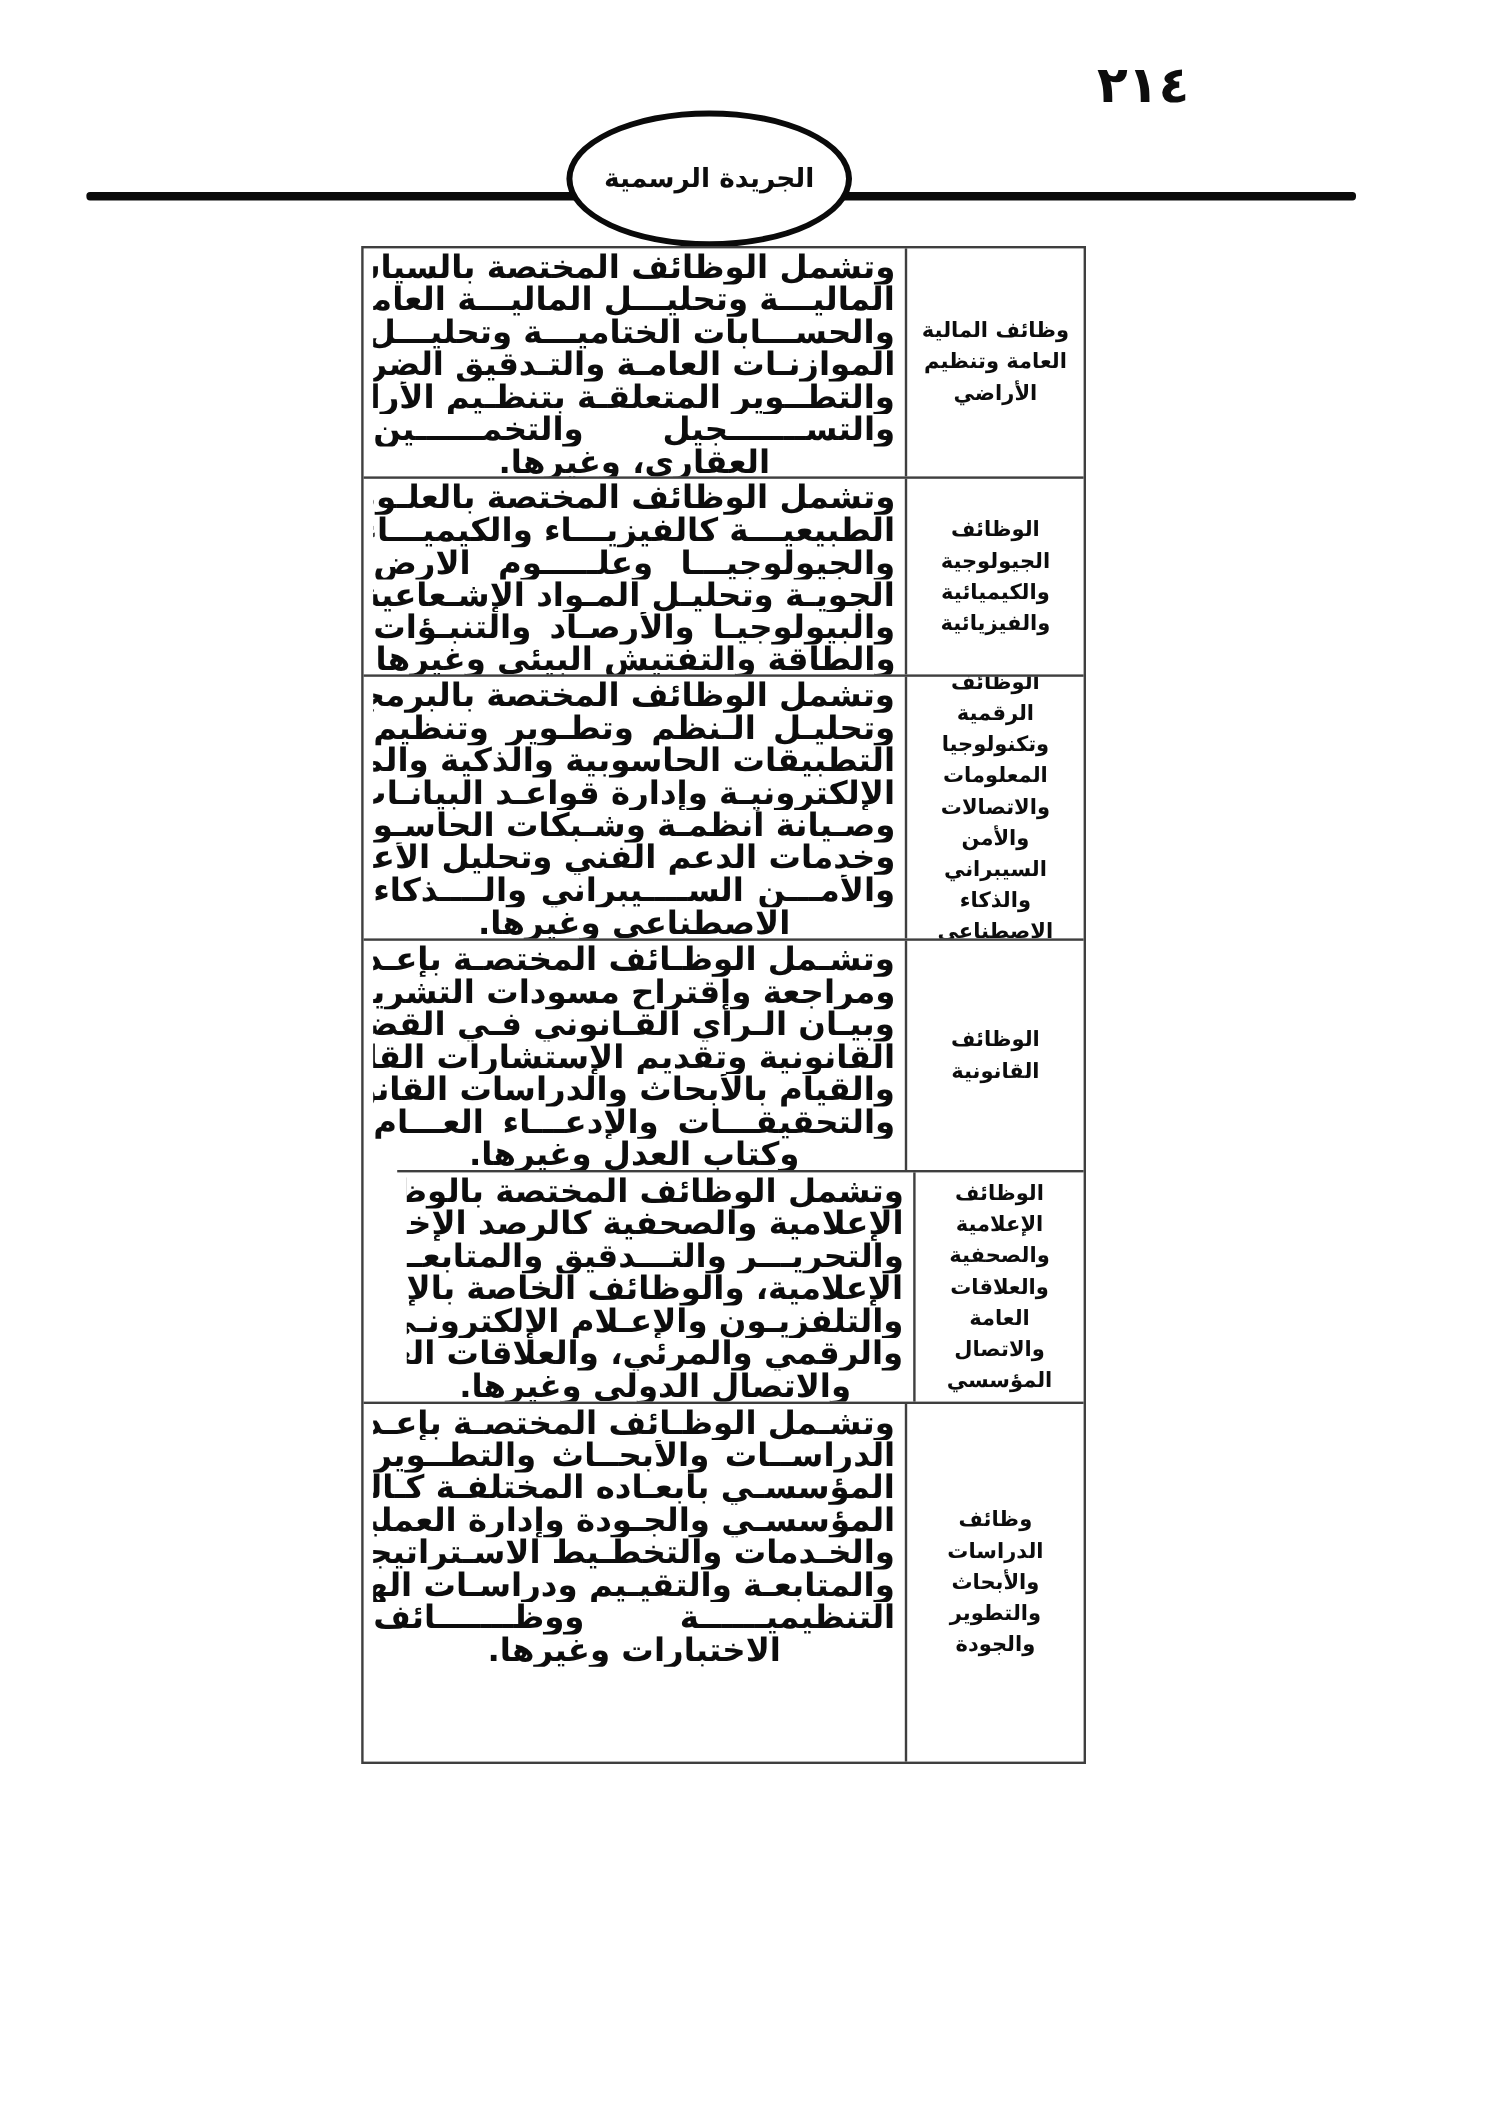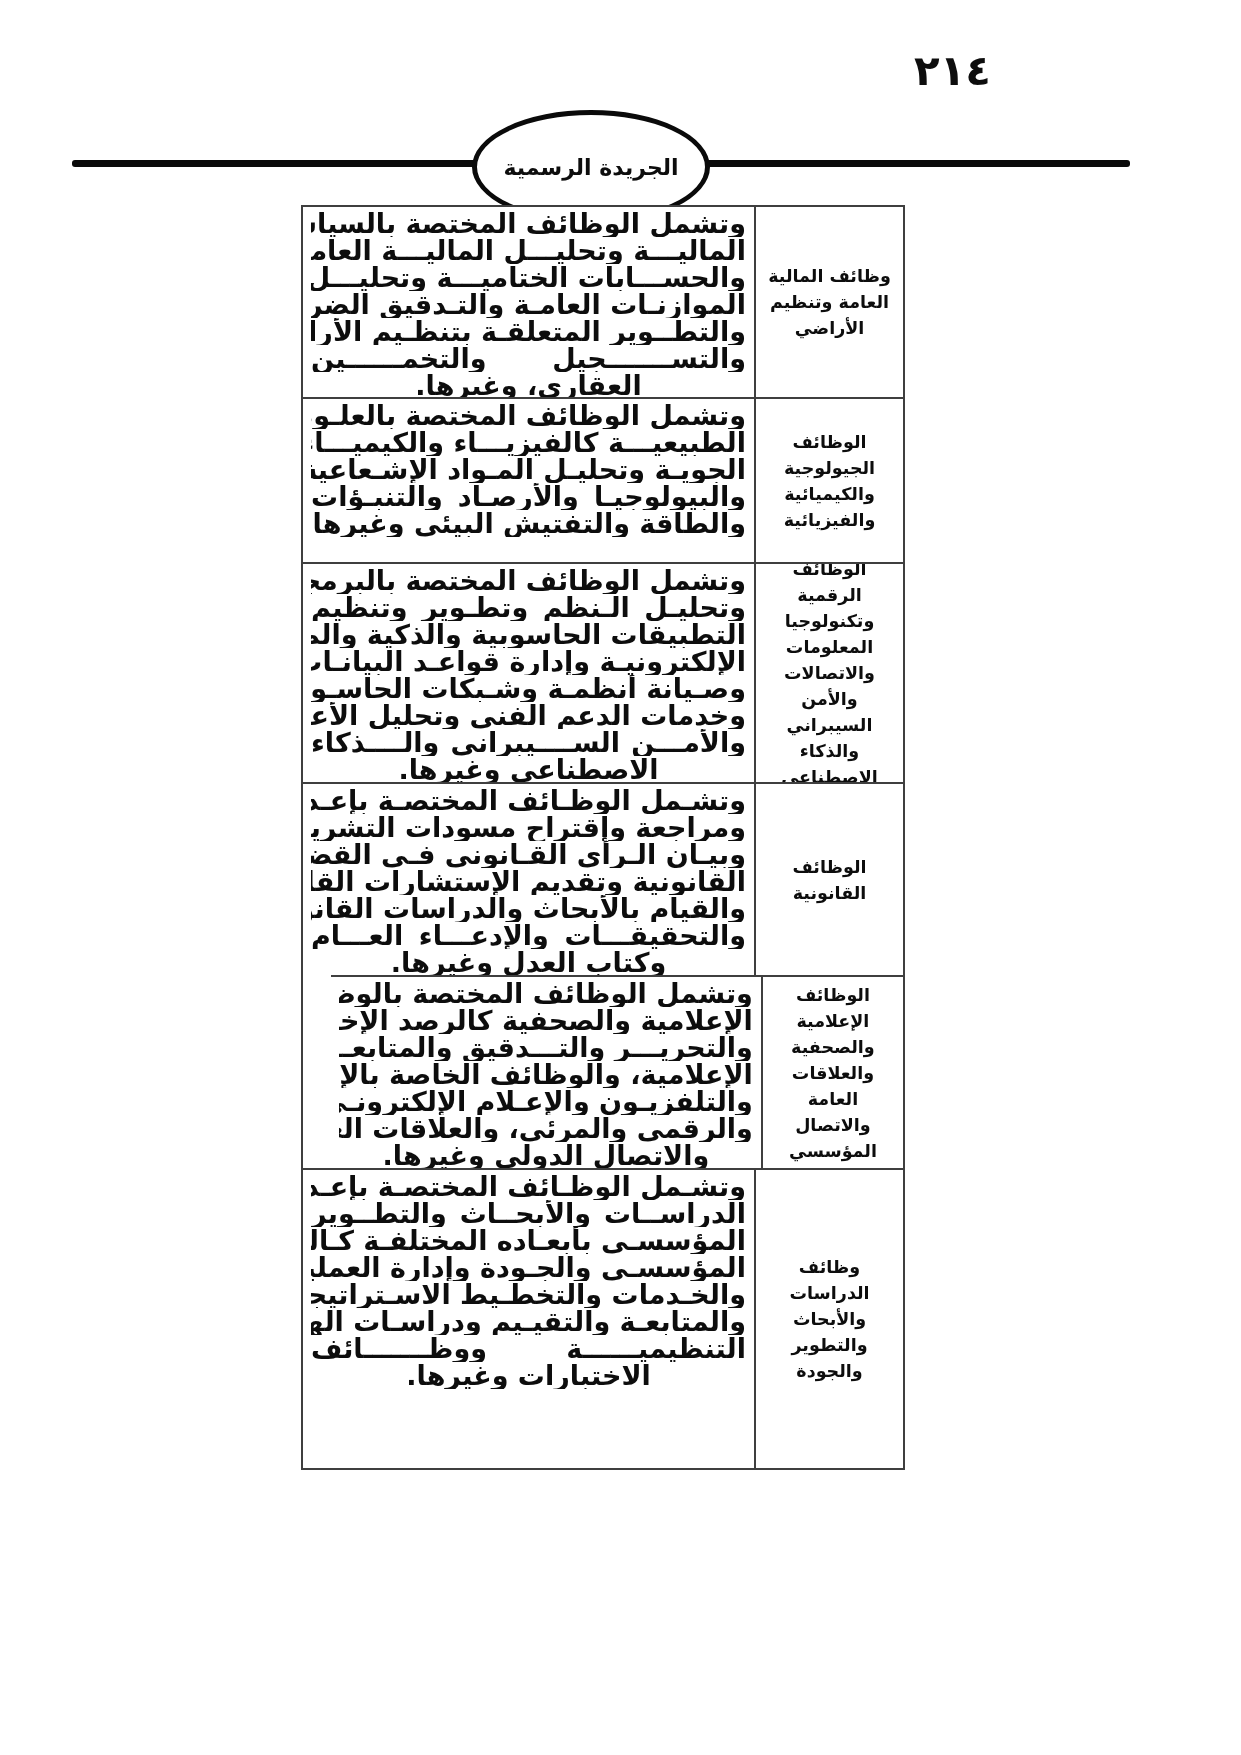--- a/index.html
+++ b/index.html
@@ -30,21 +30,21 @@
     position: absolute;
     top: 160px;
     left: 72px;
     width: 1058px;
     height: 7px;
     background: #0a0a0a;
     border-radius: 3px;
   }
   .title-ellipse {
     position: absolute;
-    top: 110px;
+    top: 92px;
     left: 472px;
     width: 238px;
     height: 114px;
     background: #ffffff;
     border: 5px solid #0a0a0a;
     border-radius: 50%;
     display: flex;
     align-items: center;
     justify-content: center;
     box-sizing: border-box;
@@ -135,20 +135,21 @@
         </div>
       </div>
       <div class="trow">
         <div class="cell cell-label">الوظائف
 الجيولوجية
 والكيميائية
 والفيزيائية</div>
         <div class="cell cell-desc">
           <div class="line">وتشمل الوظائف المختصة بالعلـوم</div>
           <div class="line">الطبيعيـــة كالفيزيـــاء والكيميـــاء</div>
+          <div class="line">والجيولوجيـــا وعلـــــوم الارض</div>
           <div class="line">الجويـة وتحليـل المـواد الإشـعاعية</div>
           <div class="line">والبيولوجيـا والأرصـاد والتنبـؤات</div>
           <div class="line last">والطاقة والتفتيش البيئي وغيرها.</div>
         </div>
       </div>
       <div class="trow">
         <div class="cell cell-label">الوظائف الرقمية
 وتكنولوجيا
 المعلومات
 والاتصالات والأمن

